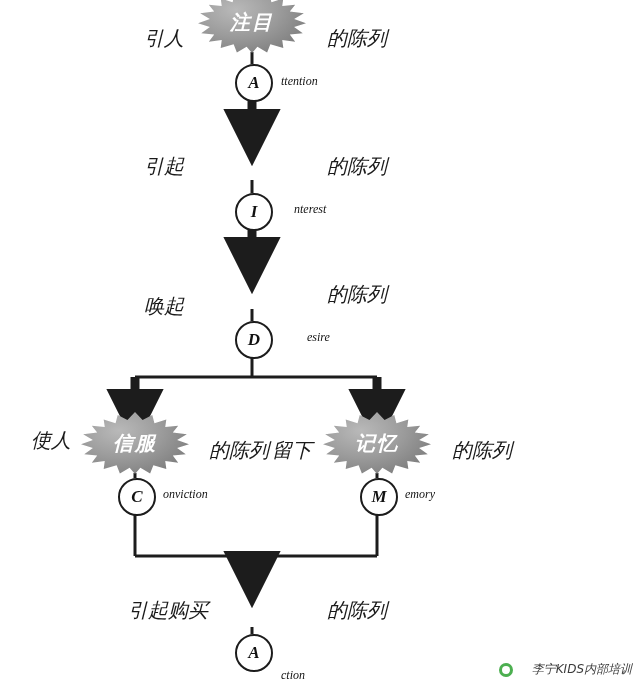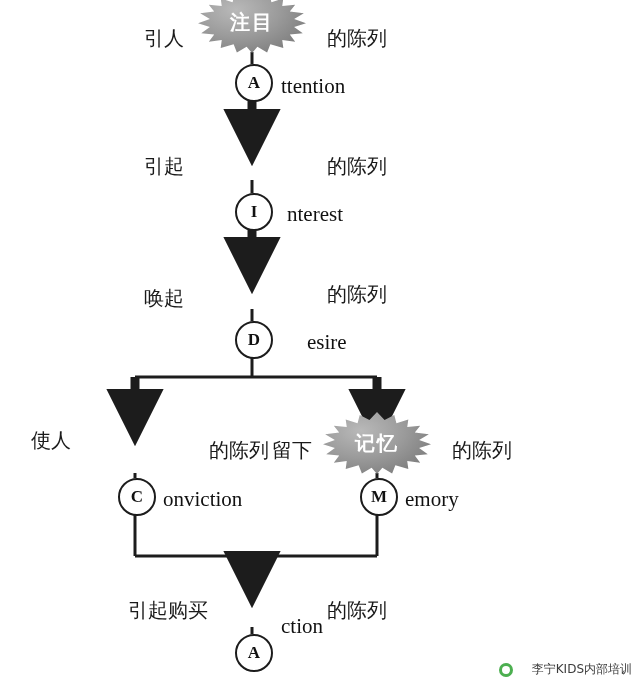--- a/index.html
+++ b/index.html
@@ -10,20 +10,21 @@
     width: 640px;
     height: 686px;
     background: #ffffff;
     font-family: "Liberation Sans", sans-serif;
     overflow: hidden;
   }
   #stage {
     position: relative;
     width: 640px;
     height: 686px;
+    font-style: italic;
   }
   .star {
     position: absolute;
     width: 108px;
     height: 62px;
     display: flex;
     align-items: center;
     justify-content: center;
     color: #ffffff;
     font-size: 20px;
@@ -60,21 +61,21 @@
     align-items: center;
     justify-content: center;
     font-family: "Liberation Serif", serif;
     font-weight: bold;
     font-size: 17px;
     color: #111111;
   }
   .word {
     position: absolute;
     font-family: "Liberation Serif", serif;
-    font-size: 21px;
+    font-size: 12px;
     color: #111111;
     white-space: nowrap;
   }
   .cn-label {
     position: absolute;
     font-family: "DejaVu Sans", sans-serif;
     font-size: 20px;
     color: #1a1a1a;
     white-space: nowrap;
   }
@@ -165,43 +166,46 @@
     <span>注目</span>
   </div>
   <div class="cn-label" style="left:144px; top:25px;">引人</div>
   <div class="cn-label" style="left:327px; top:25px;">的陈列</div>
   <div class="circle" style="left:235px; top:64px;">A</div>
   <div class="word" style="left:281px; top:74px;">ttention</div>
 
   <div class="cn-label" style="left:144px; top:153px;">引起</div>
   <div class="cn-label" style="left:327px; top:153px;">的陈列</div>
   <div class="circle" style="left:235px; top:193px;">I</div>
-  <div class="word" style="left:287px; top:202px;">nterest</div>
-
-  <div class="cn-label" style="left:144px; top:285px;">唤起</div>
+  <div class="word" style="left:294px; top:202px;">nterest</div>
+
+  <div class="cn-label" style="left:144px; top:293px;">唤起</div>
   <div class="cn-label" style="left:327px; top:281px;">的陈列</div>
   <div class="circle" style="left:235px; top:321px;">D</div>
   <div class="word" style="left:281px; top:330px;margin-left:26px;">esire</div>
 
+  <div class="star" style="left:81px; top:412px;">
+    <span>信服</span>
+  </div>
   <div class="cn-label" style="left:31px; top:427px;">使人</div>
   <div class="cn-label" style="left:209px; top:437px;">的陈列</div>
   <div class="circle" style="left:118px; top:478px;">C</div>
   <div class="word" style="left:163px; top:487px;">onviction</div>
 
   <div class="star" style="left:323px; top:412px;">
     <span>记忆</span>
   </div>
   <div class="cn-label" style="left:272px; top:437px;">留下</div>
   <div class="cn-label" style="left:452px; top:437px;">的陈列</div>
   <div class="circle" style="left:360px; top:478px;">M</div>
   <div class="word" style="left:405px; top:487px;">emory</div>
 
   <div class="cn-label" style="left:116px; top:597px;margin-left:12px;">引起购买</div>
   <div class="cn-label" style="left:327px; top:597px;">的陈列</div>
   <div class="circle" style="left:235px; top:634px;">A</div>
-  <div class="word" style="left:281px; top:614px;">ction</div>
+  <div class="word" style="left:281px; top:668px;">ction</div>
 
   <div class="watermark">
     <span class="wm-logo"></span>
     <span>李宁KIDS内部培训</span>
   </div>
 
 </div>
 
 </body></html>

